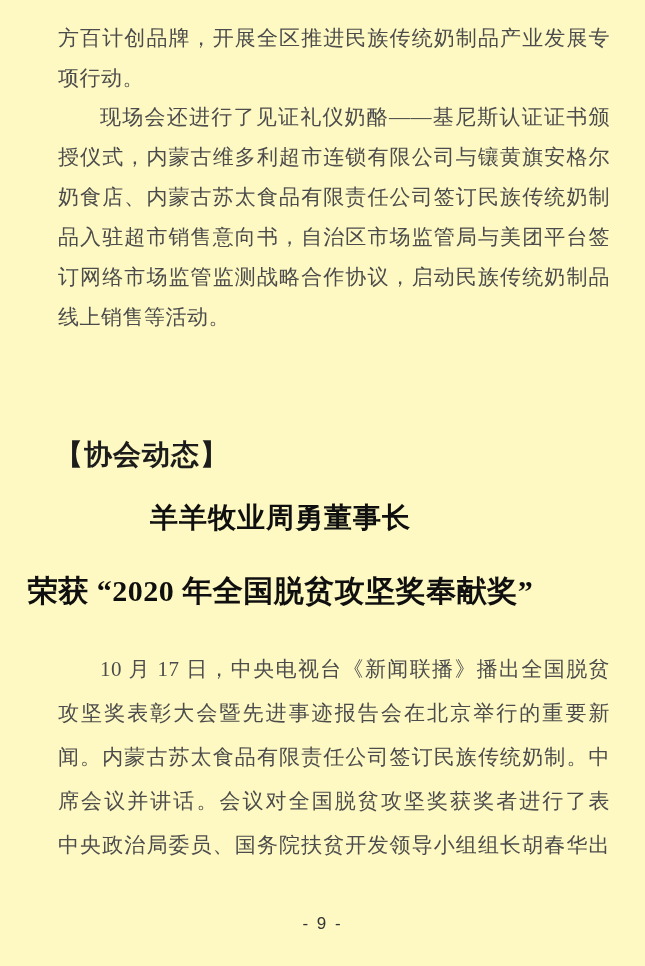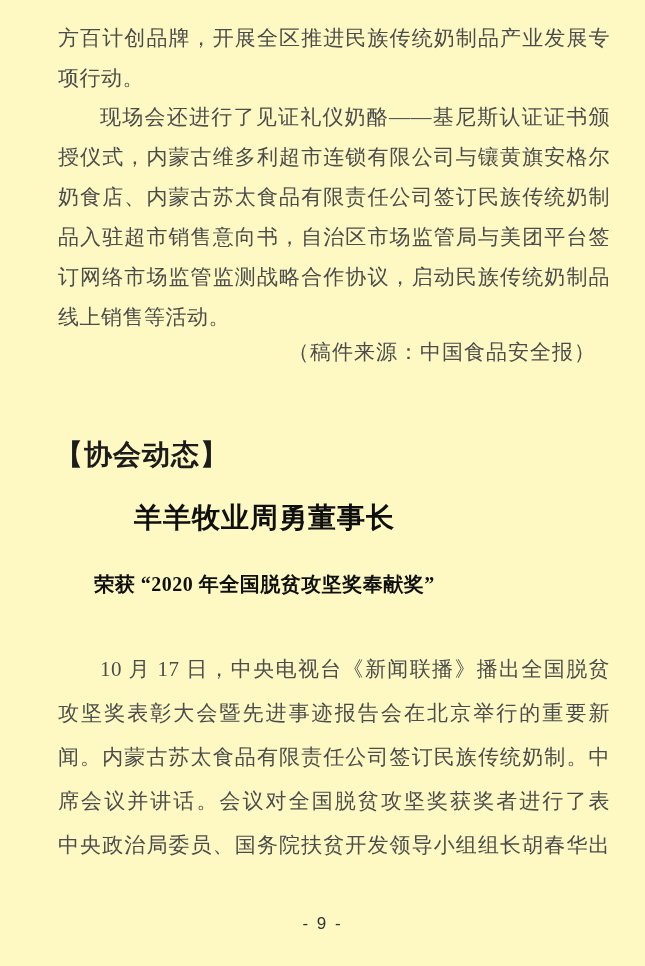--- a/index.html
+++ b/index.html
@@ -49,29 +49,29 @@
     left: 55px;
     top: 436px;
     font-family: "Liberation Sans", "DejaVu Sans", sans-serif;
     font-size: 28px;
     font-weight: 600;
     color: #1c1c1c;
     letter-spacing: 1px;
   }
 
   .title-line {
-    left: 0;
+    left: 16px;
     width: 529px;
     text-align: center;
     font-weight: bold;
     color: #0f0f0f;
     font-family: "Liberation Serif", "DejaVu Serif", serif;
   }
   .title-1 { top: 499px; font-size: 28px; letter-spacing: 1px; }
-  .title-2 { top: 571px; font-size: 20px; letter-spacing: 0.5px; }
+  .title-2 { top: 571px; font-size: 30px; letter-spacing: 0.5px; }
 
   .page-number {
     left: 0;
     top: 914px;
     width: 645px;
     text-align: center;
     font-family: "Liberation Sans", "DejaVu Sans", sans-serif;
     font-size: 17px;
     color: #333333;
     letter-spacing: 2px;
@@ -89,21 +89,20 @@
 
   <section class="abs para" style="top:97px">
     <div class="bline indent">现场会还进行了见证礼仪奶酪——基尼斯认证证书颁</div>
     <div class="bline">授仪式，内蒙古维多利超市连锁有限公司与镶黄旗安格尔</div>
     <div class="bline">奶食店、内蒙古苏太食品有限责任公司签订民族传统奶制</div>
     <div class="bline">品入驻超市销售意向书，自治区市场监管局与美团平台签</div>
     <div class="bline">订网络市场监管监测战略合作协议，启动民族传统奶制品</div>
     <div class="bline lastline">线上销售等活动。</div>
   </section>
 
-  <div class="abs source-line">（稿件来源：中国食品安全报）</div>
 
   <div class="abs section-header">【协会动态】</div>
 
   <h1 class="abs title-line title-1" style="margin:0; font-weight:bold;">羊羊牧业周勇董事长</h1>
   <h1 class="abs title-line title-2" style="margin:0; font-weight:bold;">荣获 “2020 年全国脱贫攻坚奖奉献奖”</h1>
 
   <section class="abs para para3" style="top:647px">
     <div class="bline indent">10 月 17 日，中央电视台《新闻联播》播出全国脱贫</div>
     <div class="bline">攻坚奖表彰大会暨先进事迹报告会在北京举行的重要新</div>
     <div class="bline">闻。内蒙古苏太食品有限责任公司签订民族传统奶制。中共</div>

